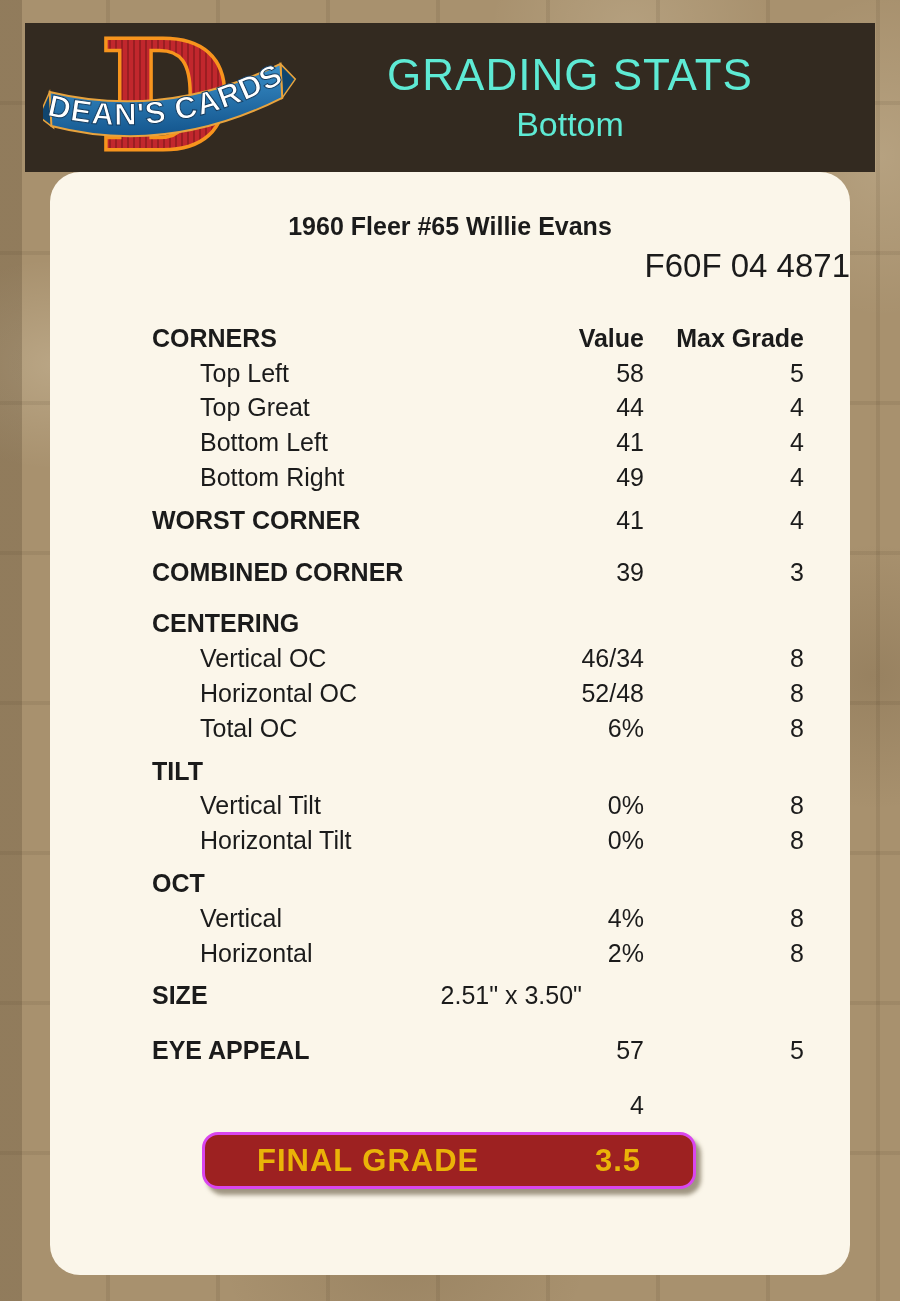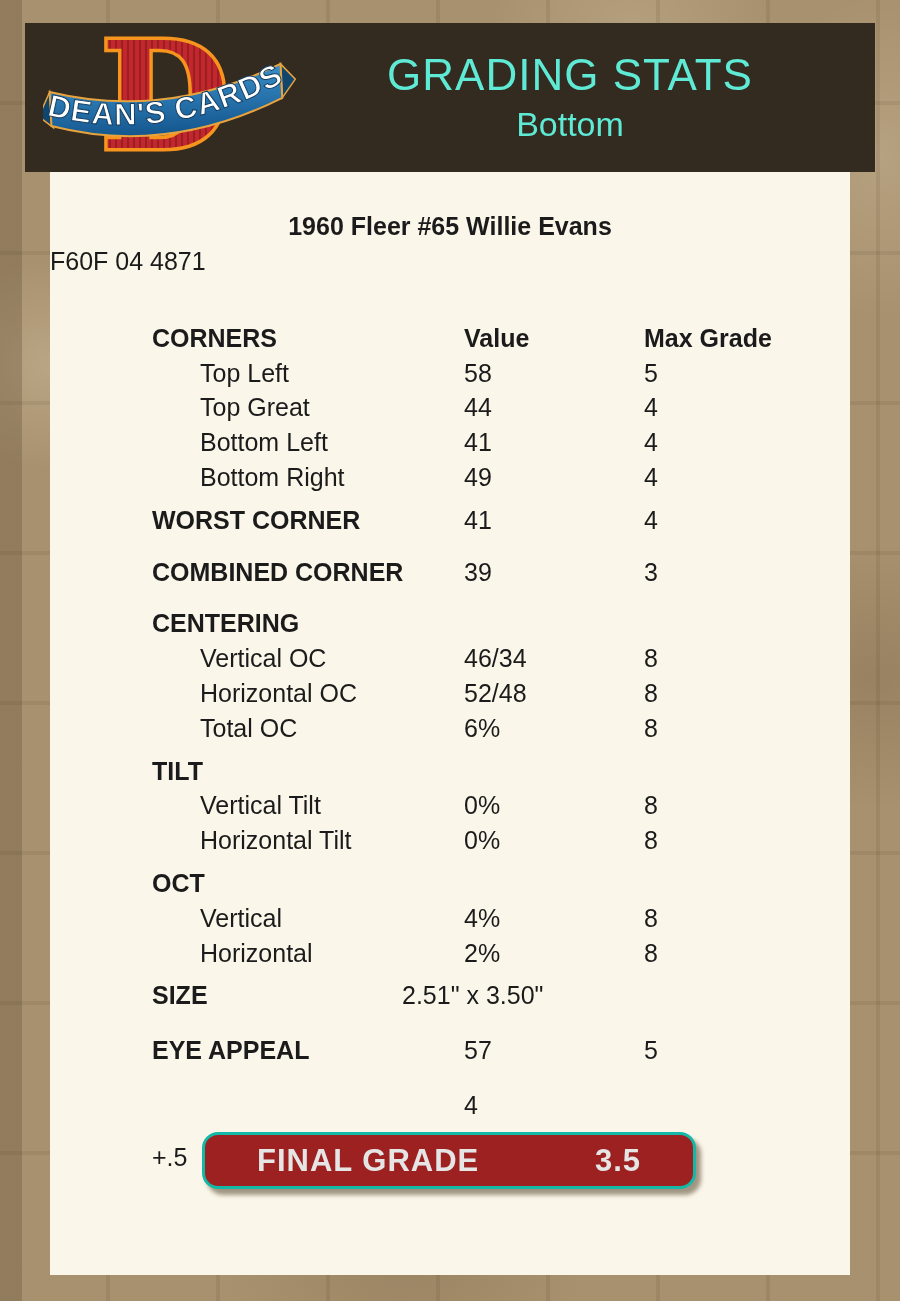--- a/index.html
+++ b/index.html
@@ -44,56 +44,57 @@
     position:absolute; left:330px; top:0; width:430px; height:149px;
     display:flex; flex-direction:column; align-items:center; justify-content:center;
     color:#5eead4; text-align:center;
   }
   .header-title{ font-size:44px; letter-spacing:1px; line-height:1.1; }
   .header-subtitle{ font-size:34px; margin-top:6px; }
   .panel{
     position:absolute; left:50px; top:172px;
     width:800px; height:1103px;
     background:var(--panel-bg);
+    border-radius:30px;
   }
   .card-title{
     position:absolute; top:40px; left:0; right:0;
     text-align:center; font-size:25px; font-weight:bold;
   }
   .card-code{
     position:absolute; top:75px; left:0; right:0;
-    text-align:left; font-size:25px;
+    text-align:right; font-size:33px;
   }
   .grading-table{ position:absolute; left:102px; top:141px; width:652px; }
   .section{ margin-top:8px; }
   .section + .section{ margin-top:17px; }
   .section.s3, .section.s4{ margin-top:20px; }
   .t-row{
     display:grid;
     grid-template-columns:312px 180px 160px;
     height:34.8px;
     align-items:center;
     font-size:25px;
     white-space:nowrap;
   }
-  .t-row .c.value, .t-row .c.max{ text-align:left; }
+  .t-row .c.value, .t-row .c.max{ text-align:right; }
   .t-row.section .c.label{ font-weight:bold; }
   .t-row.colhead .c{ font-weight:bold; }
   .t-row.sub .c.label{ padding-left:48px; }
   .c.value.shift{ position:relative; left:-62px; }
   .final-grade{
     position:absolute; left:152px; top:960px;
     width:494px; height:57px;
     background:var(--accent-red);
-    border:3px solid #14b8a6;
+    border:3px solid #d946ef;
     border-radius:16px;
     box-shadow:5px 6px 4px rgba(110,98,76,.65);
     display:flex; align-items:center; justify-content:space-between;
     padding:0 52px 0 52px;
-    color:#e5e5e5; font-weight:bold; font-size:31px;
+    color:#eab308; font-weight:bold; font-size:31px;
     letter-spacing:1px;
   }
 </style>
 </head>
 <body>
 
 <div class="page-bg"></div>
 
 <div class="header-bar">
 

